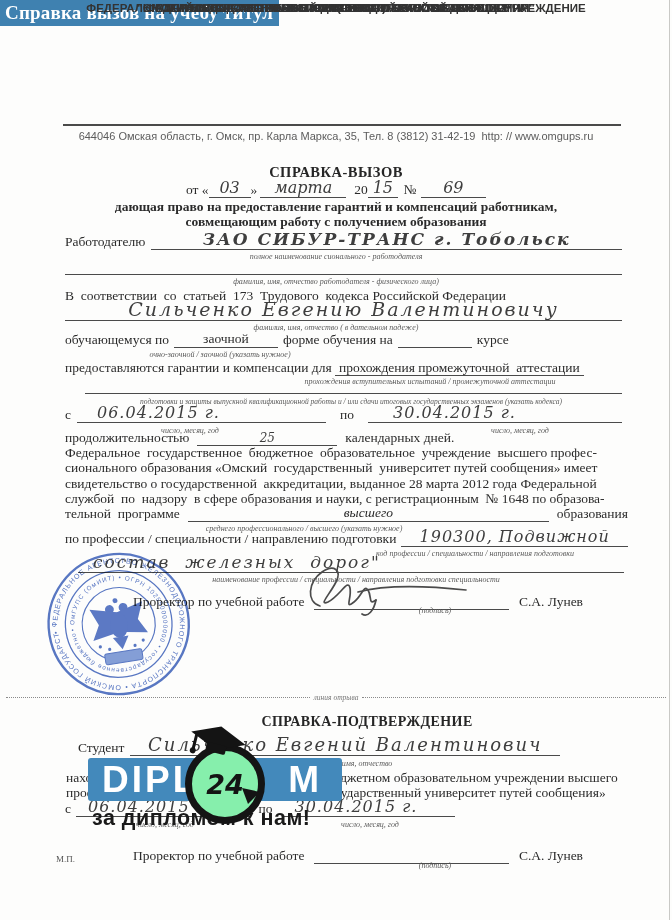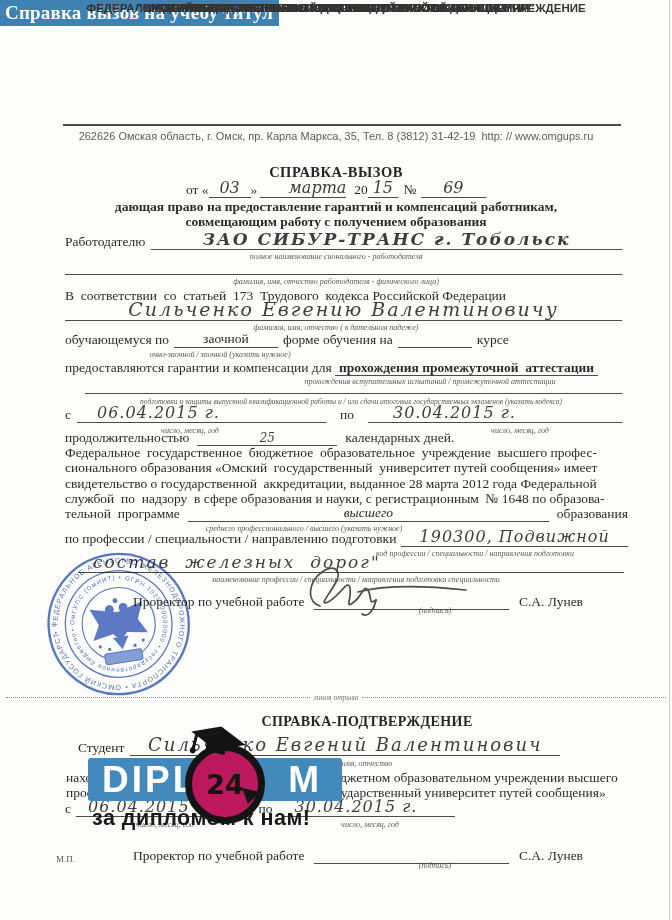--- a/index.html
+++ b/index.html
@@ -20,22 +20,22 @@
   .grow{flex:1 1 auto;}
   .uline{border-bottom:1.2px solid #4a4a4a;}
   .banner{background:#3f81b0;color:#fff;font-weight:bold;font-size:19px;
           line-height:26px;padding:0 6px 0 5px;letter-spacing:.2px;}
   .hline{height:16px;line-height:16px;font-size:11.5px;font-weight:bold;color:#333;}
   .stamp-wrap{mix-blend-mode:multiply;opacity:.92;transform:rotate(-9deg);}
   .wm-rect{background:#4389bb;border-radius:3px;display:flex;justify-content:space-between;
            align-items:center;padding:0 20px 0 14px;}
   .wm-letter{color:#fff;font-family:"Liberation Sans",sans-serif;font-weight:bold;
              font-size:37px;letter-spacing:3px;line-height:42px;}
-  .wm-circle{background:#be185d;border:7px solid #141414;border-radius:50%;
-             display:flex;align-items:center;justify-content:center;}
+  .wm-circle{background:#86efac;border:7px solid #141414;border-radius:50%;
+             display:flex;align-items:center;justify-content:center;font-style:italic;}
   .wm-24{font-family:"DejaVu Sans",sans-serif;font-weight:bold;font-size:27px;color:#141414;}
   .wm-tag{font-family:"Liberation Sans",sans-serif;font-weight:bold;font-size:21.5px;
           color:#1a1a1a;letter-spacing:.5px;}
   .tear{display:flex;align-items:center;font-size:7.5px;font-style:italic;color:#777;}
   .tear::before,.tear::after{content:"";flex:1;border-top:1.5px dotted #8a8a8a;}
   .tear span{padding:0 4px;}
 </style>
 </head>
 <body>
 
@@ -45,31 +45,31 @@
     <span>Справка вызов на учебу титул</span>
   </div>
 
   <div class="abs sans hline ctr" style="left:0;top:27;width:672px;">МИНИСТЕРСТВО ТРАНСПОРТА РОССИЙСКОЙ ФЕДЕРАЦИИ</div>
   <div class="abs sans hline ctr" style="left:0;top:43;width:672px;">ФЕДЕРАЛЬНОЕ АГЕНТСТВО ЖЕЛЕЗНОДОРОЖНОГО ТРАНСПОТРА</div>
   <div class="abs sans hline ctr" style="left:0;top:75;width:672px;">ВЫСШЕГО ПРФЕССИОНАЛЬНОГО ОБРАЗОВАНИЯ</div>
   <div class="abs sans hline ctr" style="left:0;top:59;width:672px;">ФЕДЕРАЛЬНОЕ ГОСУДАРСТВЕННОЕ БЮДЖЕТНОЕ ОБРАЗОВАТЕЛЬНОЕ УЧРЕЖДЕНИЕ</div>
   <div class="abs sans hline ctr" style="left:0;top:91;width:672px;">"ОМСКИЙ ГОСУДАРСТВЕННЫЙ УНИВЕРСИТЕТ ПУТЕЙ СООБЩЕНИЯ"</div>
   <div class="abs sans hline ctr" style="left:0;top:107;width:672px;">ОмГУПС (ОмИИТ)</div>
   <div class="abs" style="left:63px;top:124px;width:558px;height:2px;background:#4a4a4a;"></div>
-  <div class="abs sans ctr pre" style="left:0;top:130px;width:672px;font-size:11px;color:#5c5c5c;">262626 Омская область, г. Омск, пр. Карла Маркса, 35, Тел. 8 (3812) 31-42-19  http: // www.omgups.ru</div>
+  <div class="abs sans ctr pre" style="left:0;top:130px;width:672px;font-size:11px;color:#5c5c5c;">644046 Омская область, г. Омск, пр. Карла Маркса, 35, Тел. 8 (3812) 31-42-19  http: // www.omgups.ru</div>
 
   <div class="abs ctr b" style="left:0;top:164px;width:672px;font-size:14.5px;letter-spacing:.5px;">СПРАВКА-ВЫЗОВ</div>
 
   <div class="abs row" style="left:186px;top:178px;width:300px;height:20px;">
     <span class="body-txt">от «</span>
     <span class="fill" style="width:42px;height:20px;">
         <span class="hw" style="font-size:16px;">03</span>
       </span>
     <span class="body-txt">»</span>
-    <span class="fill" style="width:86px;height:20px;margin-left:3px;justify-content:flex-end;">
+    <span class="fill" style="width:86px;height:20px;margin-left:3px;">
         <span class="hw" style="font-size:16px;">марта</span>
       </span>
     <span class="body-txt" style="margin-left:8px;">20</span>
     <span class="fill" style="width:30px;height:20px;">
         <span class="hw" style="font-size:16px;">15</span>
       </span>
     <span class="body-txt" style="margin-left:6px;">№</span>
     <span class="fill grow" style="height:20px;margin-left:4px;">
         <span class="hw" style="font-size:16px;">69</span>
       </span>
@@ -104,21 +104,21 @@
     <span class="body-txt">форме обучения на</span>
     <span class="fill" style="width:74px;height:17px;margin:0 5px;">
         <span class="body-txt"></span>
       </span>
     <span class="body-txt">курсе</span>
   </div>
   <div class="abs ctr cap" style="left:95px;top:350px;width:250px;">очно-заочной / заочной (указать нужное)</div>
 
   <div class="abs body-txt" style="left:65px;top:360px;right:30px;">
     <span>предоставляются гарантии и компенсации для</span>
-    <span class="uline pre" style="padding:0 4px;font-weight:bold;">прохождения промежуточной  аттестации</span>
+    <span class="uline pre" style="padding:0 4px;">прохождения промежуточной  аттестации</span>
   </div>
   <div class="abs ctr cap" style="left:250px;top:377px;width:360px;">прохождения вступительных испытаний / промежуточной аттестации</div>
 
   <div class="abs fill" style="left:85px;top:383px;right:50px;height:10px;"></div>
   <div class="abs ctr cap" style="left:70px;top:397px;right:40px;font-size:7.5px;">подготовки и защиты выпускной квалификационной работы и / или сдачи итоговых государственных экзаменов (указать кодекса)</div>
 
   <div class="abs row" style="left:65px;top:404px;right:50px;height:19px;">
     <span class="body-txt">с</span>
     <span class="fill grow" style="height:19px;margin-left:6px;justify-content:flex-start;padding-left:20px;">
         <span class="hw" style="font-size:16px;letter-spacing:1px;">06.04.2015 г.</span>

